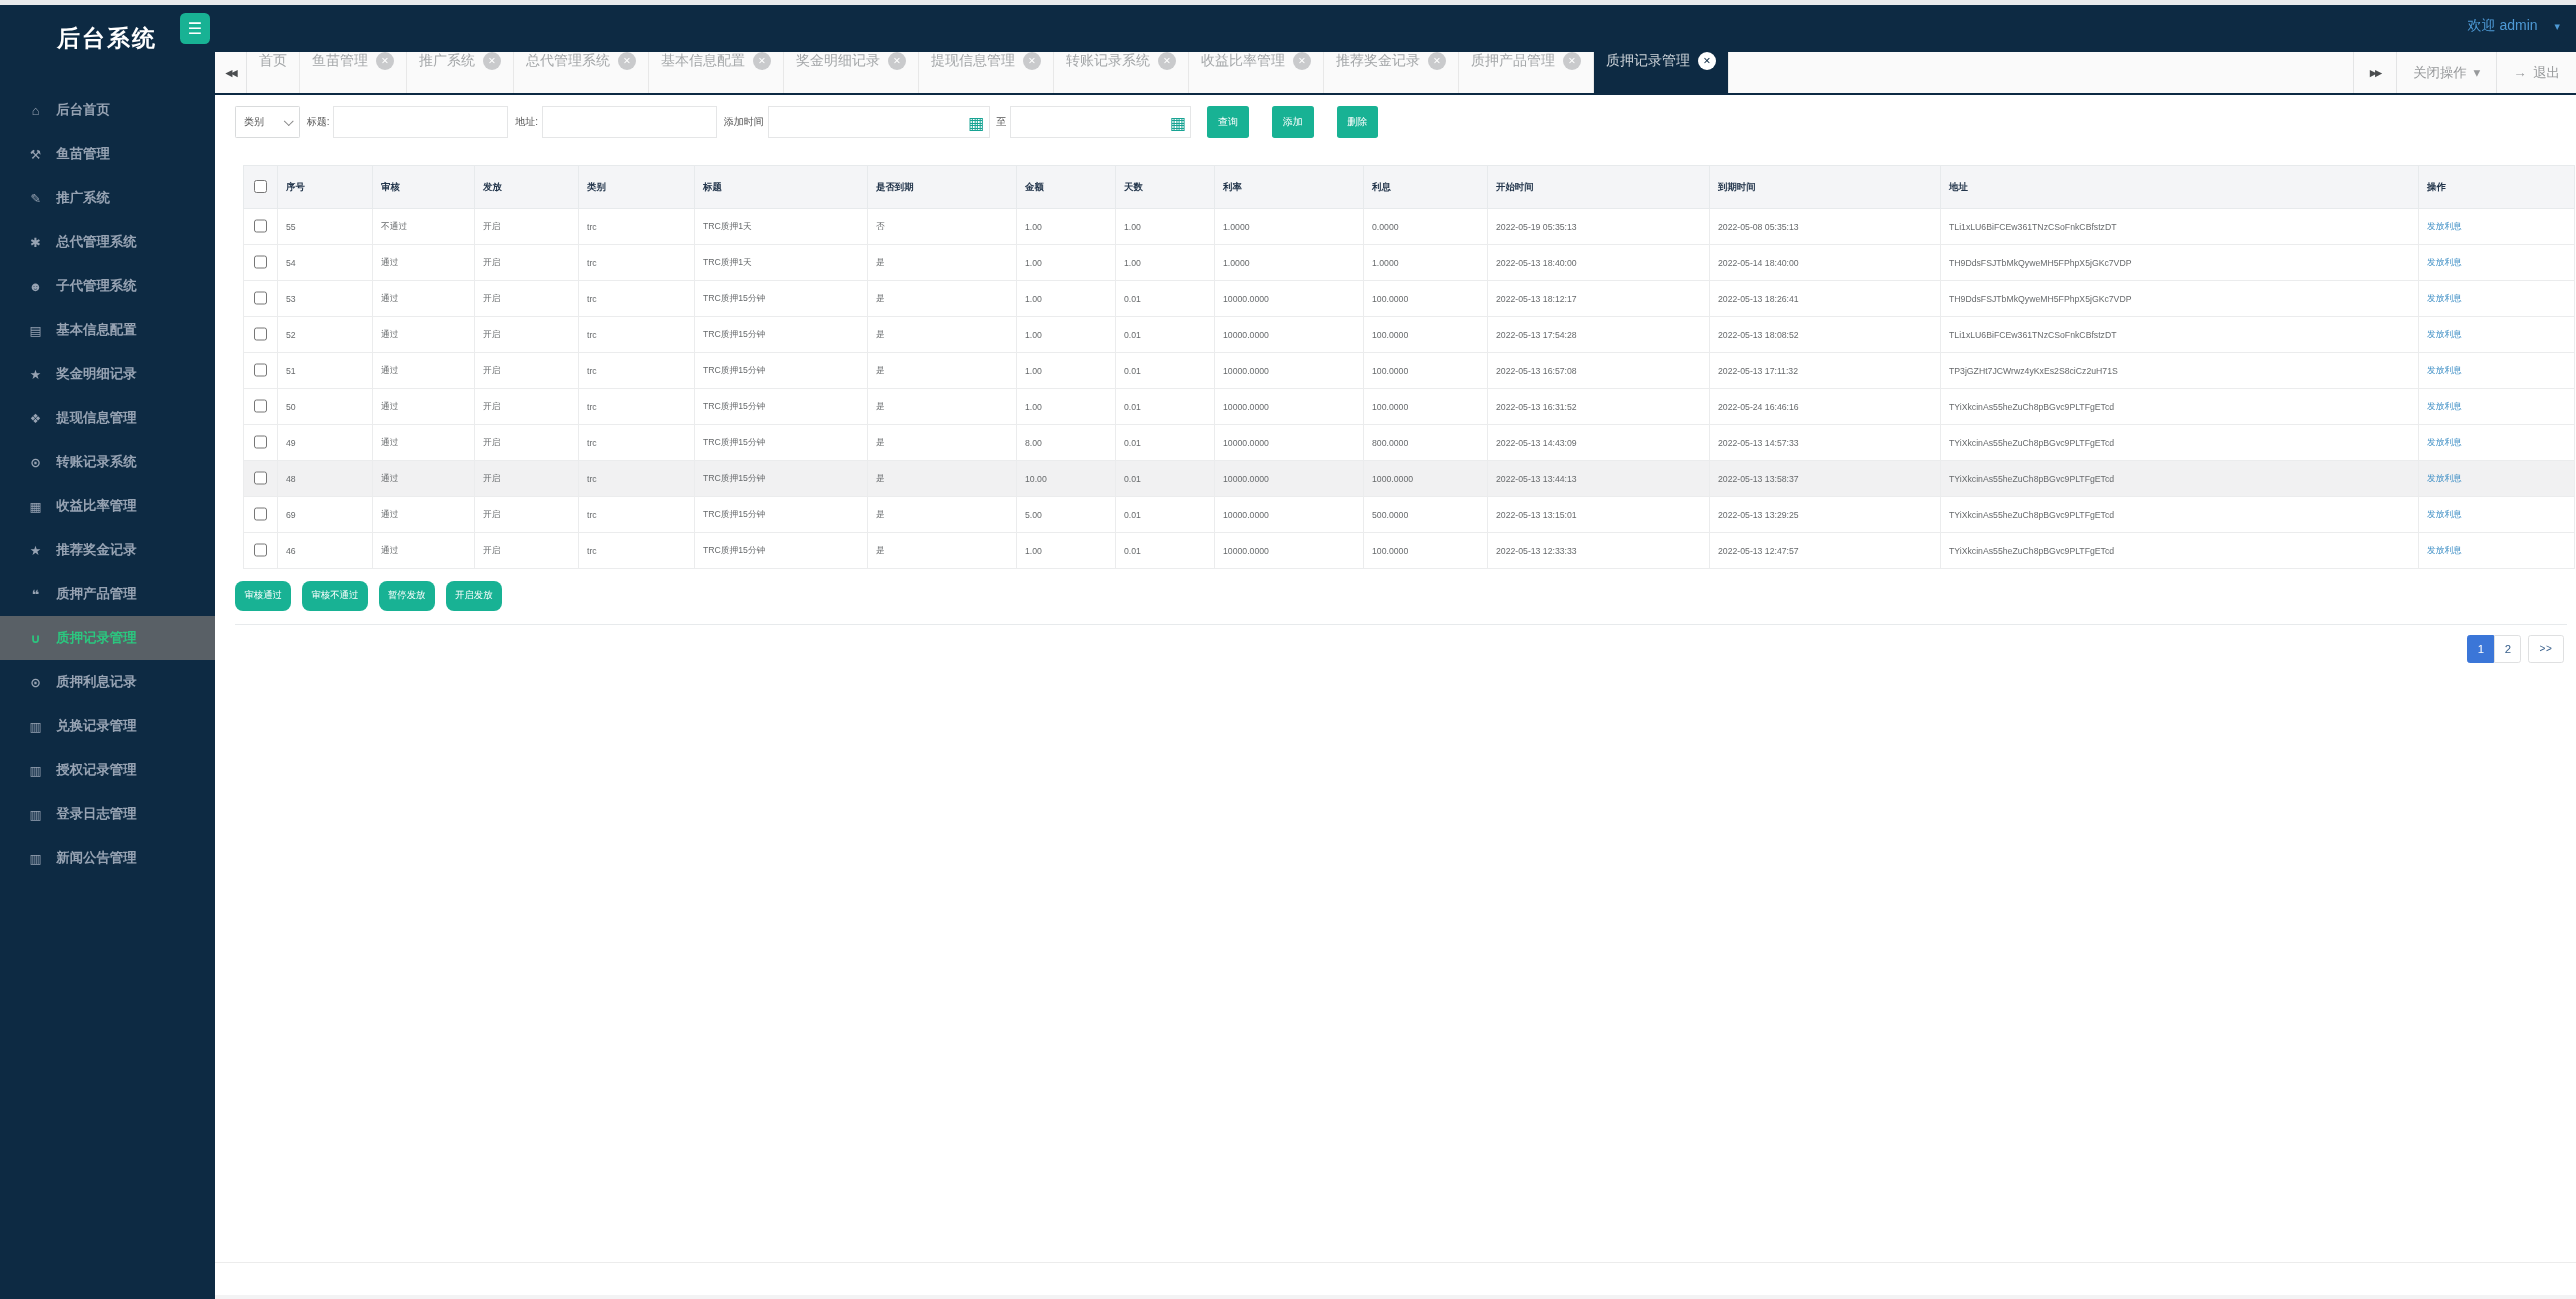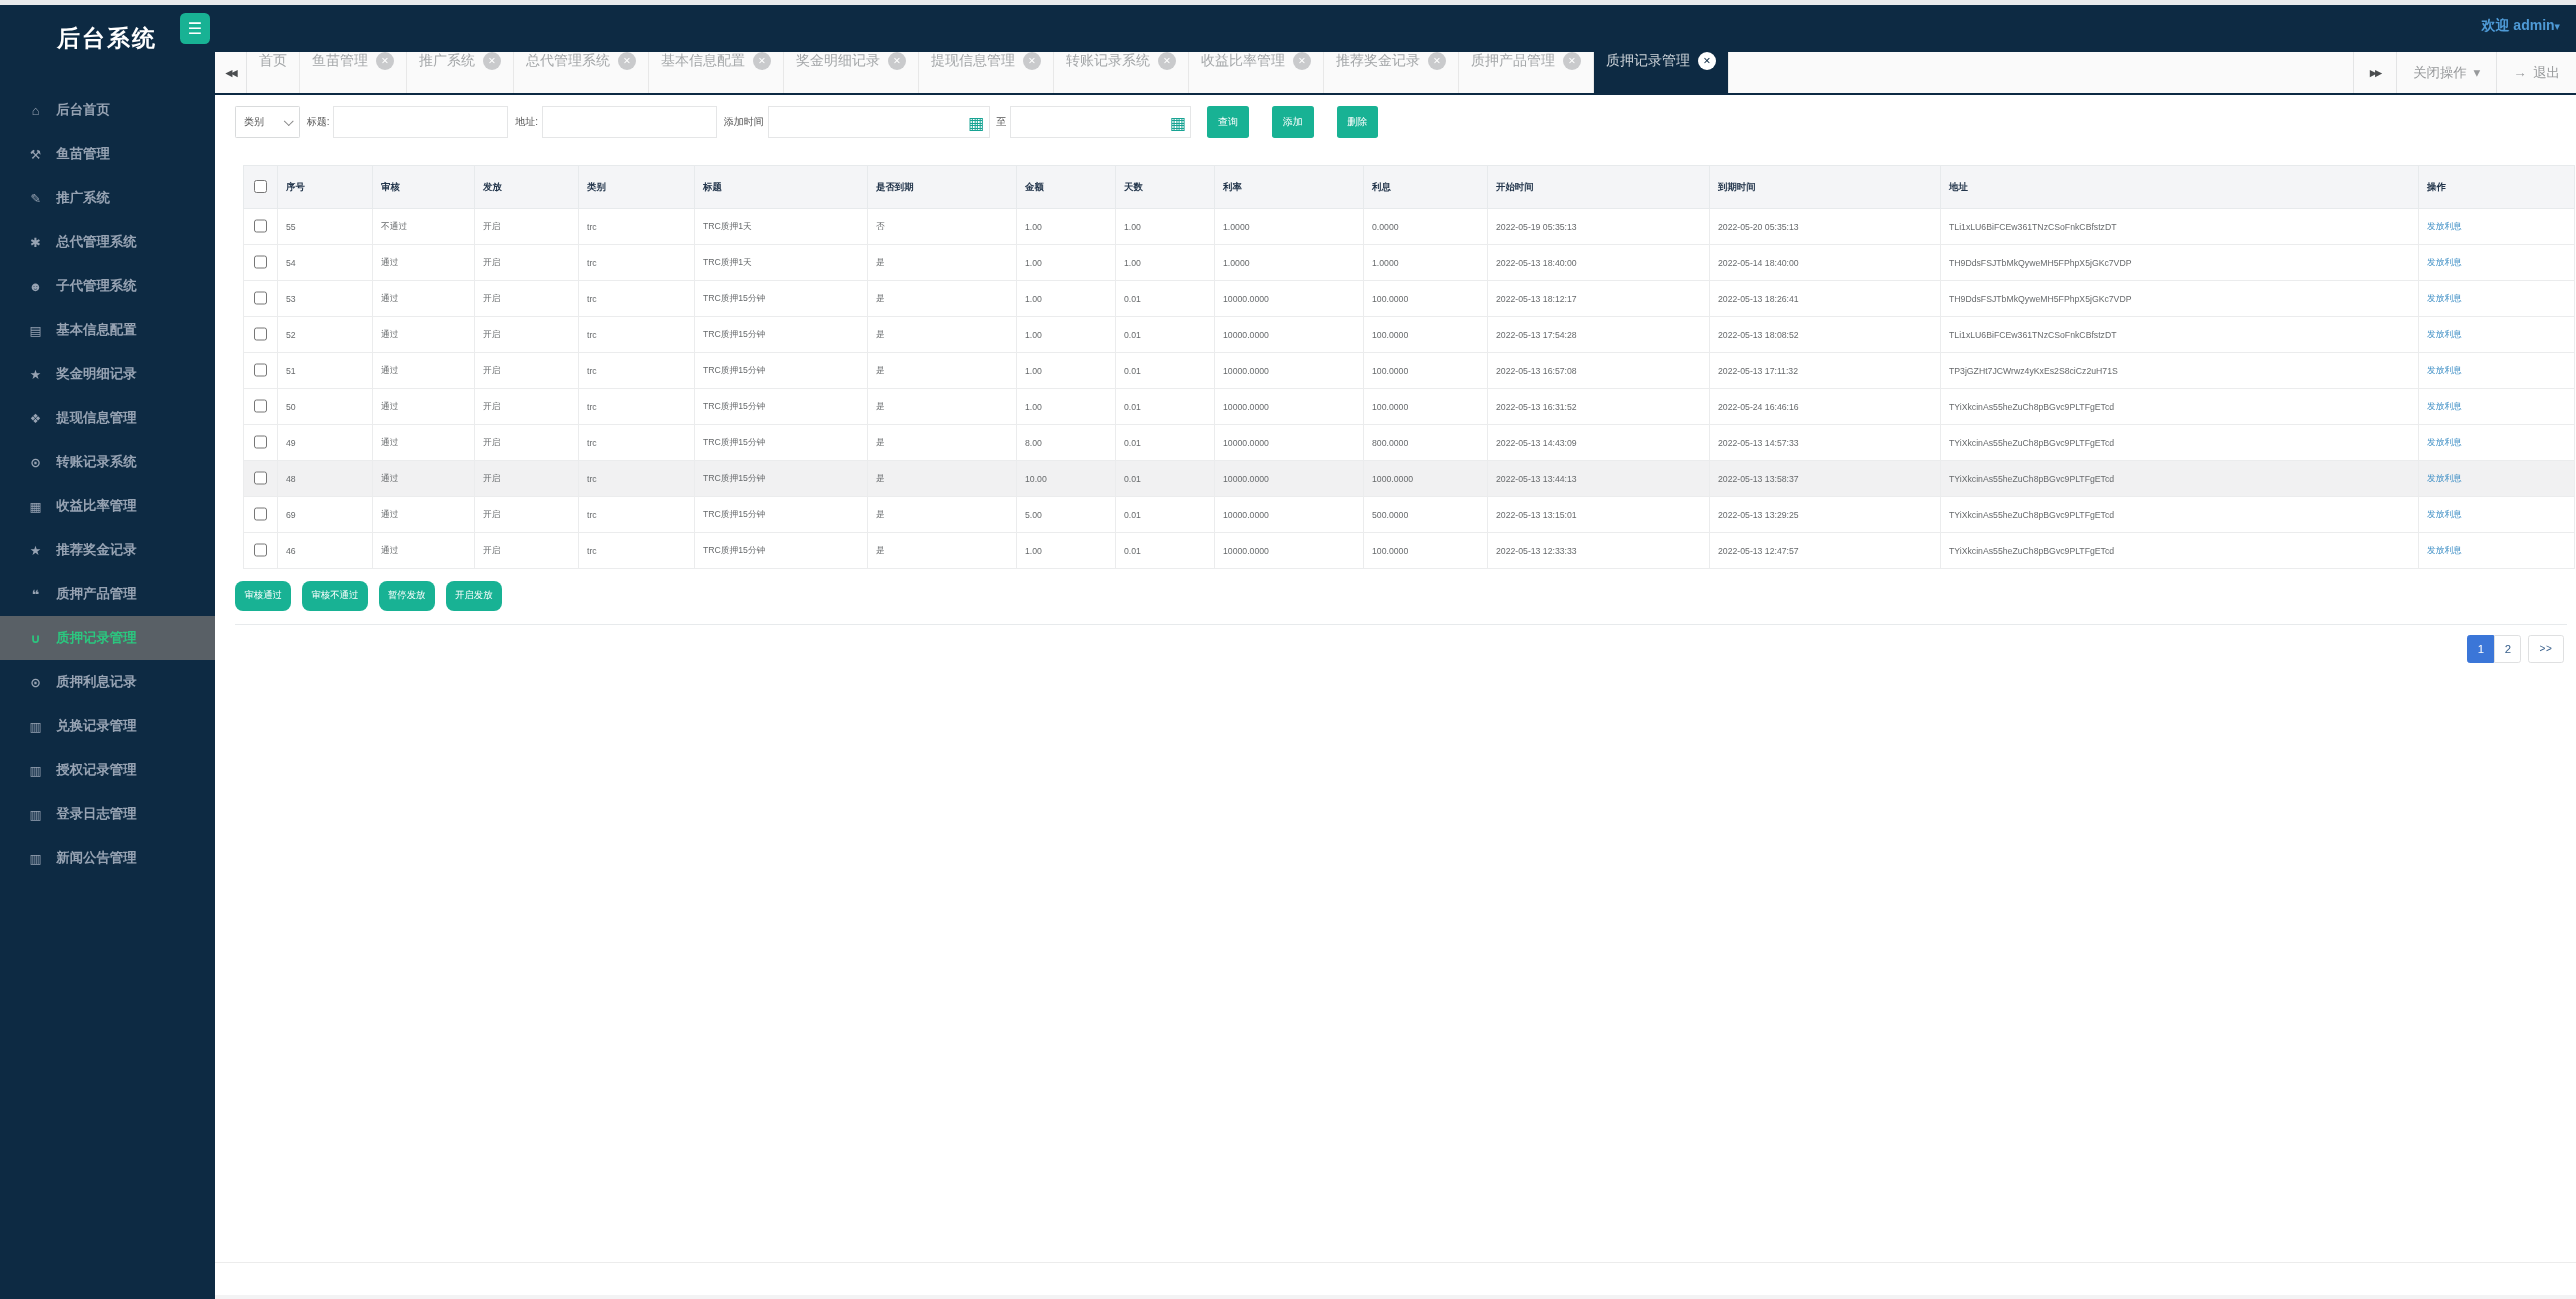--- a/index.html
+++ b/index.html
@@ -15,21 +15,21 @@
   html,body{width:2576px;height:1299px;overflow:hidden;background:#fff;
     font-family:"Liberation Sans","DejaVu Sans",sans-serif;}
   .app{position:relative;width:2576px;height:1299px;background:#fff;}
 
   
   .top-strip{position:absolute;top:0;left:0;right:0;height:5.4px;background:#e8eaec;}
   .topbar{position:absolute;top:5.4px;left:0;right:0;height:47px;background:var(--navy);}
   .brand{position:absolute;left:57px;top:17.5px;color:#ffffff;font-size:23px;font-weight:bold;letter-spacing:2px;}
   .hamburger{position:absolute;left:180px;top:8px;width:30px;height:31px;background:var(--teal);
     border:none;border-radius:5.4px;color:#fff;font-size:16px;line-height:31px;text-align:center;cursor:pointer;}
-  .welcome{position:absolute;right:16px;top:12px;color:#4e9ad6;font-size:14px;font-weight:bold;display:flex;align-items:center;gap:0;cursor:pointer;}
+  .welcome{position:absolute;right:16px;top:12px;color:#4e9ad6;font-size:14px;font-weight:normal;display:flex;align-items:center;gap:17px;cursor:pointer;}
   .welcome .caret{font-size:10.8px;}
 
   
   .sidebar{position:absolute;top:52px;left:0;width:215px;bottom:0;background:var(--navy);}
   .menu{padding-top:36px;}
   .menu-item{height:44px;display:flex;align-items:center;padding-left:25.5px;
     color:#97a3b3;font-size:13.4px;font-weight:bold;cursor:pointer;}
   .menu-item .mi-icon{width:20px;font-size:12.8px;text-align:center;margin-right:10.8px;}
   .menu-item.active{background:#596066;color:var(--green);}
 
@@ -335,21 +335,21 @@
                 <td>不通过</td>
                 <td>开启</td>
                 <td>trc</td>
                 <td>TRC质押1天</td>
                 <td>否</td>
                 <td>1.00</td>
                 <td>1.00</td>
                 <td>1.0000</td>
                 <td>0.0000</td>
                 <td>2022-05-19 05:35:13</td>
-                <td>2022-05-20 05:35:13</td>
+                <td>2022-05-08 05:35:13</td>
                 <td>TLi1xLU6BiFCEw361TNzCSoFnkCBfstzDT</td>
                 <td><a href="#" class="op-link">发放利息</a></td>
               </tr>
               <tr>
                 <td class="c-check"><input type="checkbox" style=""></td>
                 <td>54</td>
                 <td>通过</td>
                 <td>开启</td>
                 <td>trc</td>
                 <td>TRC质押1天</td>

